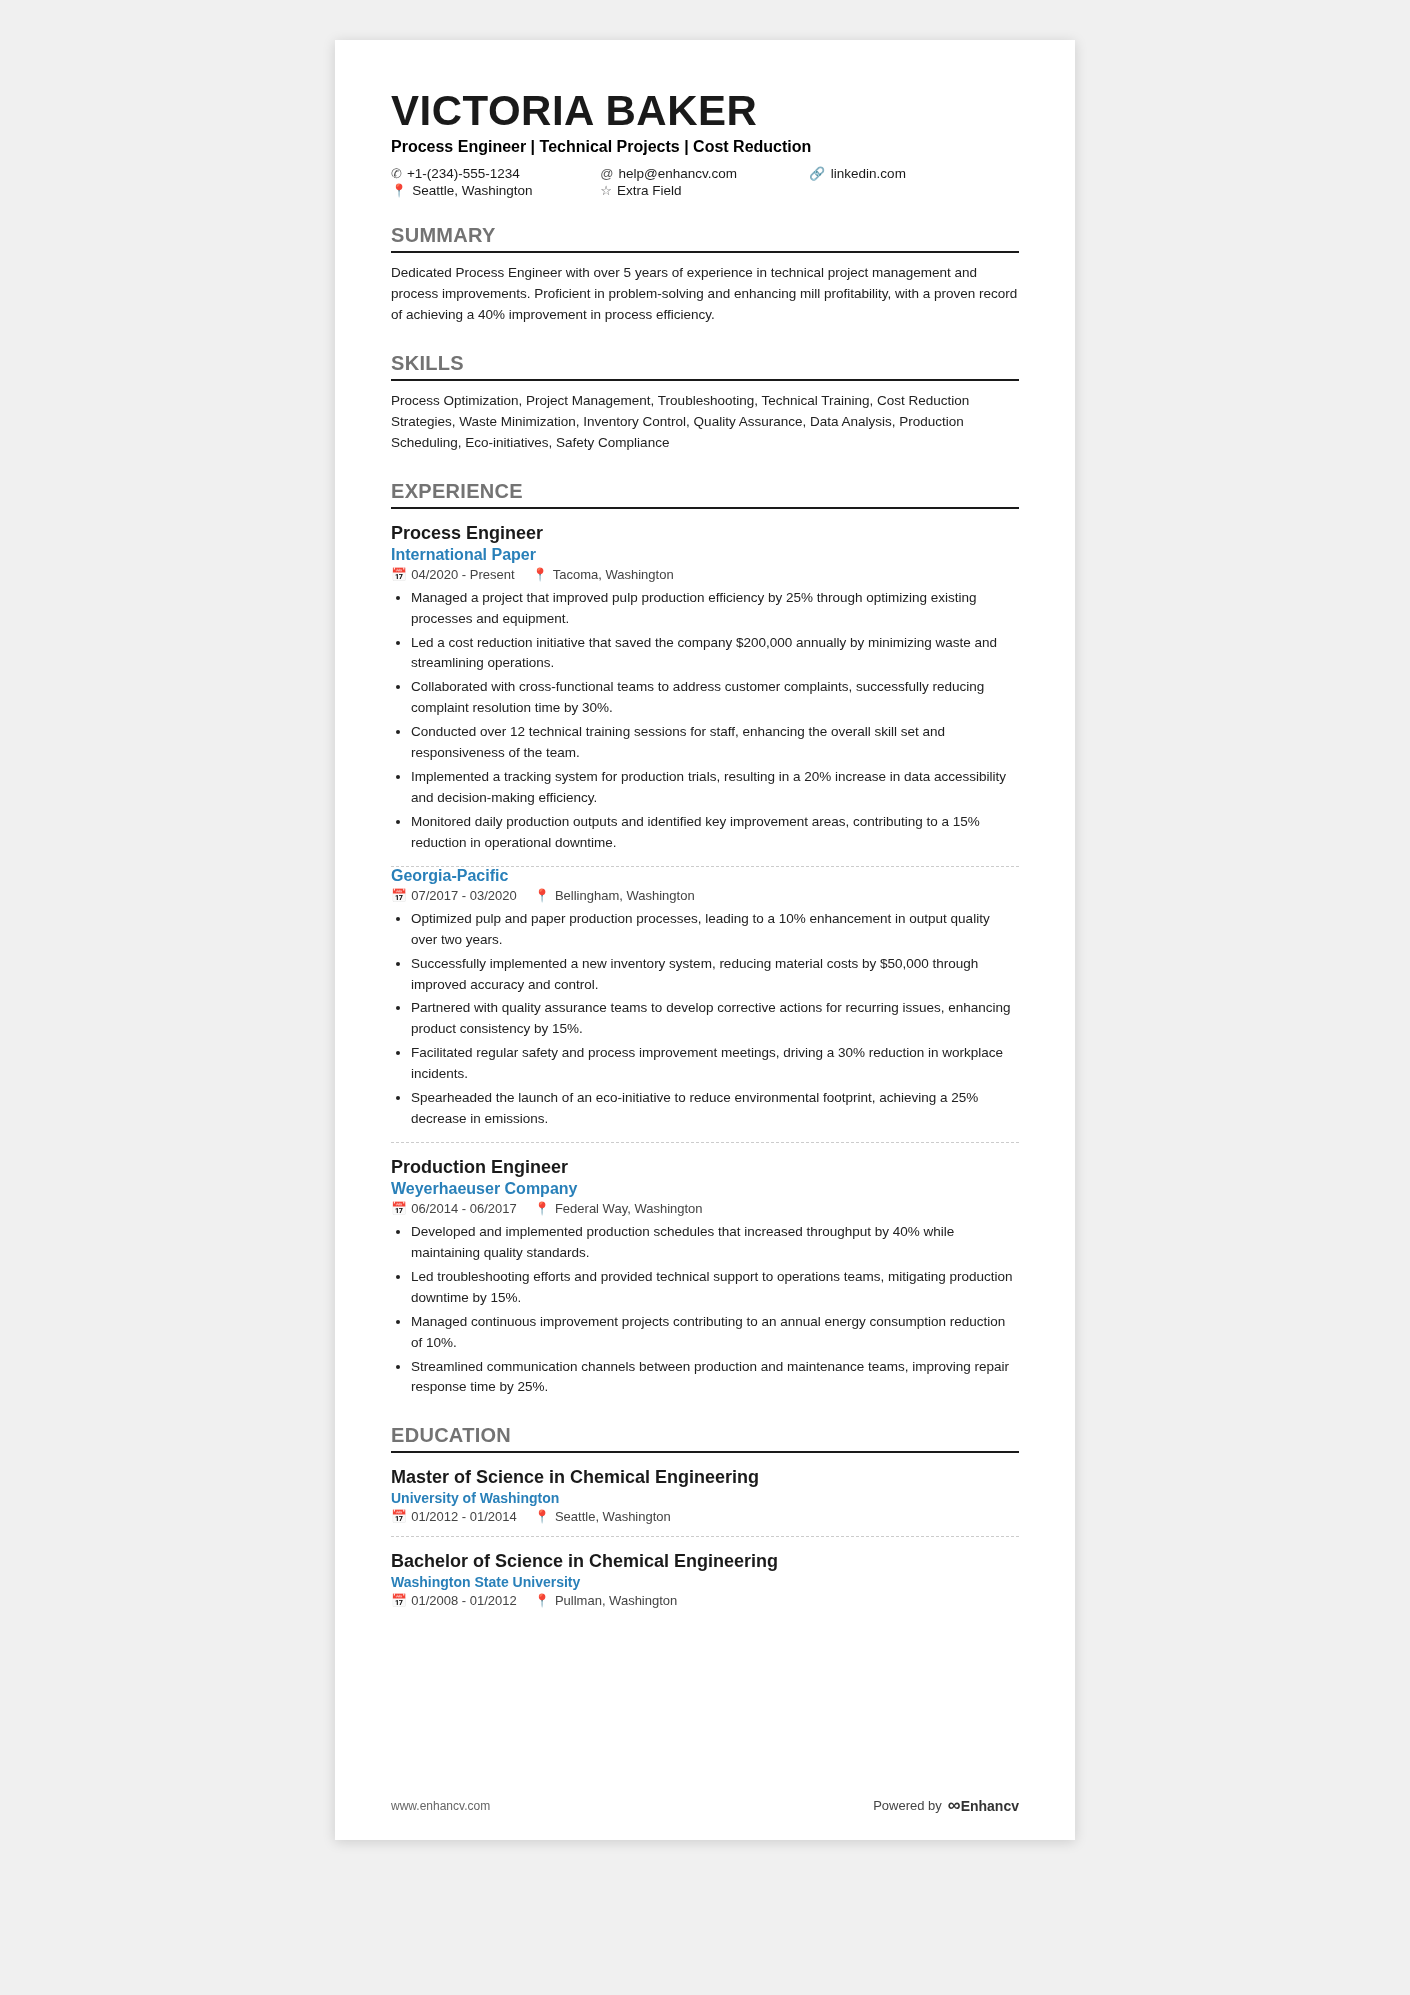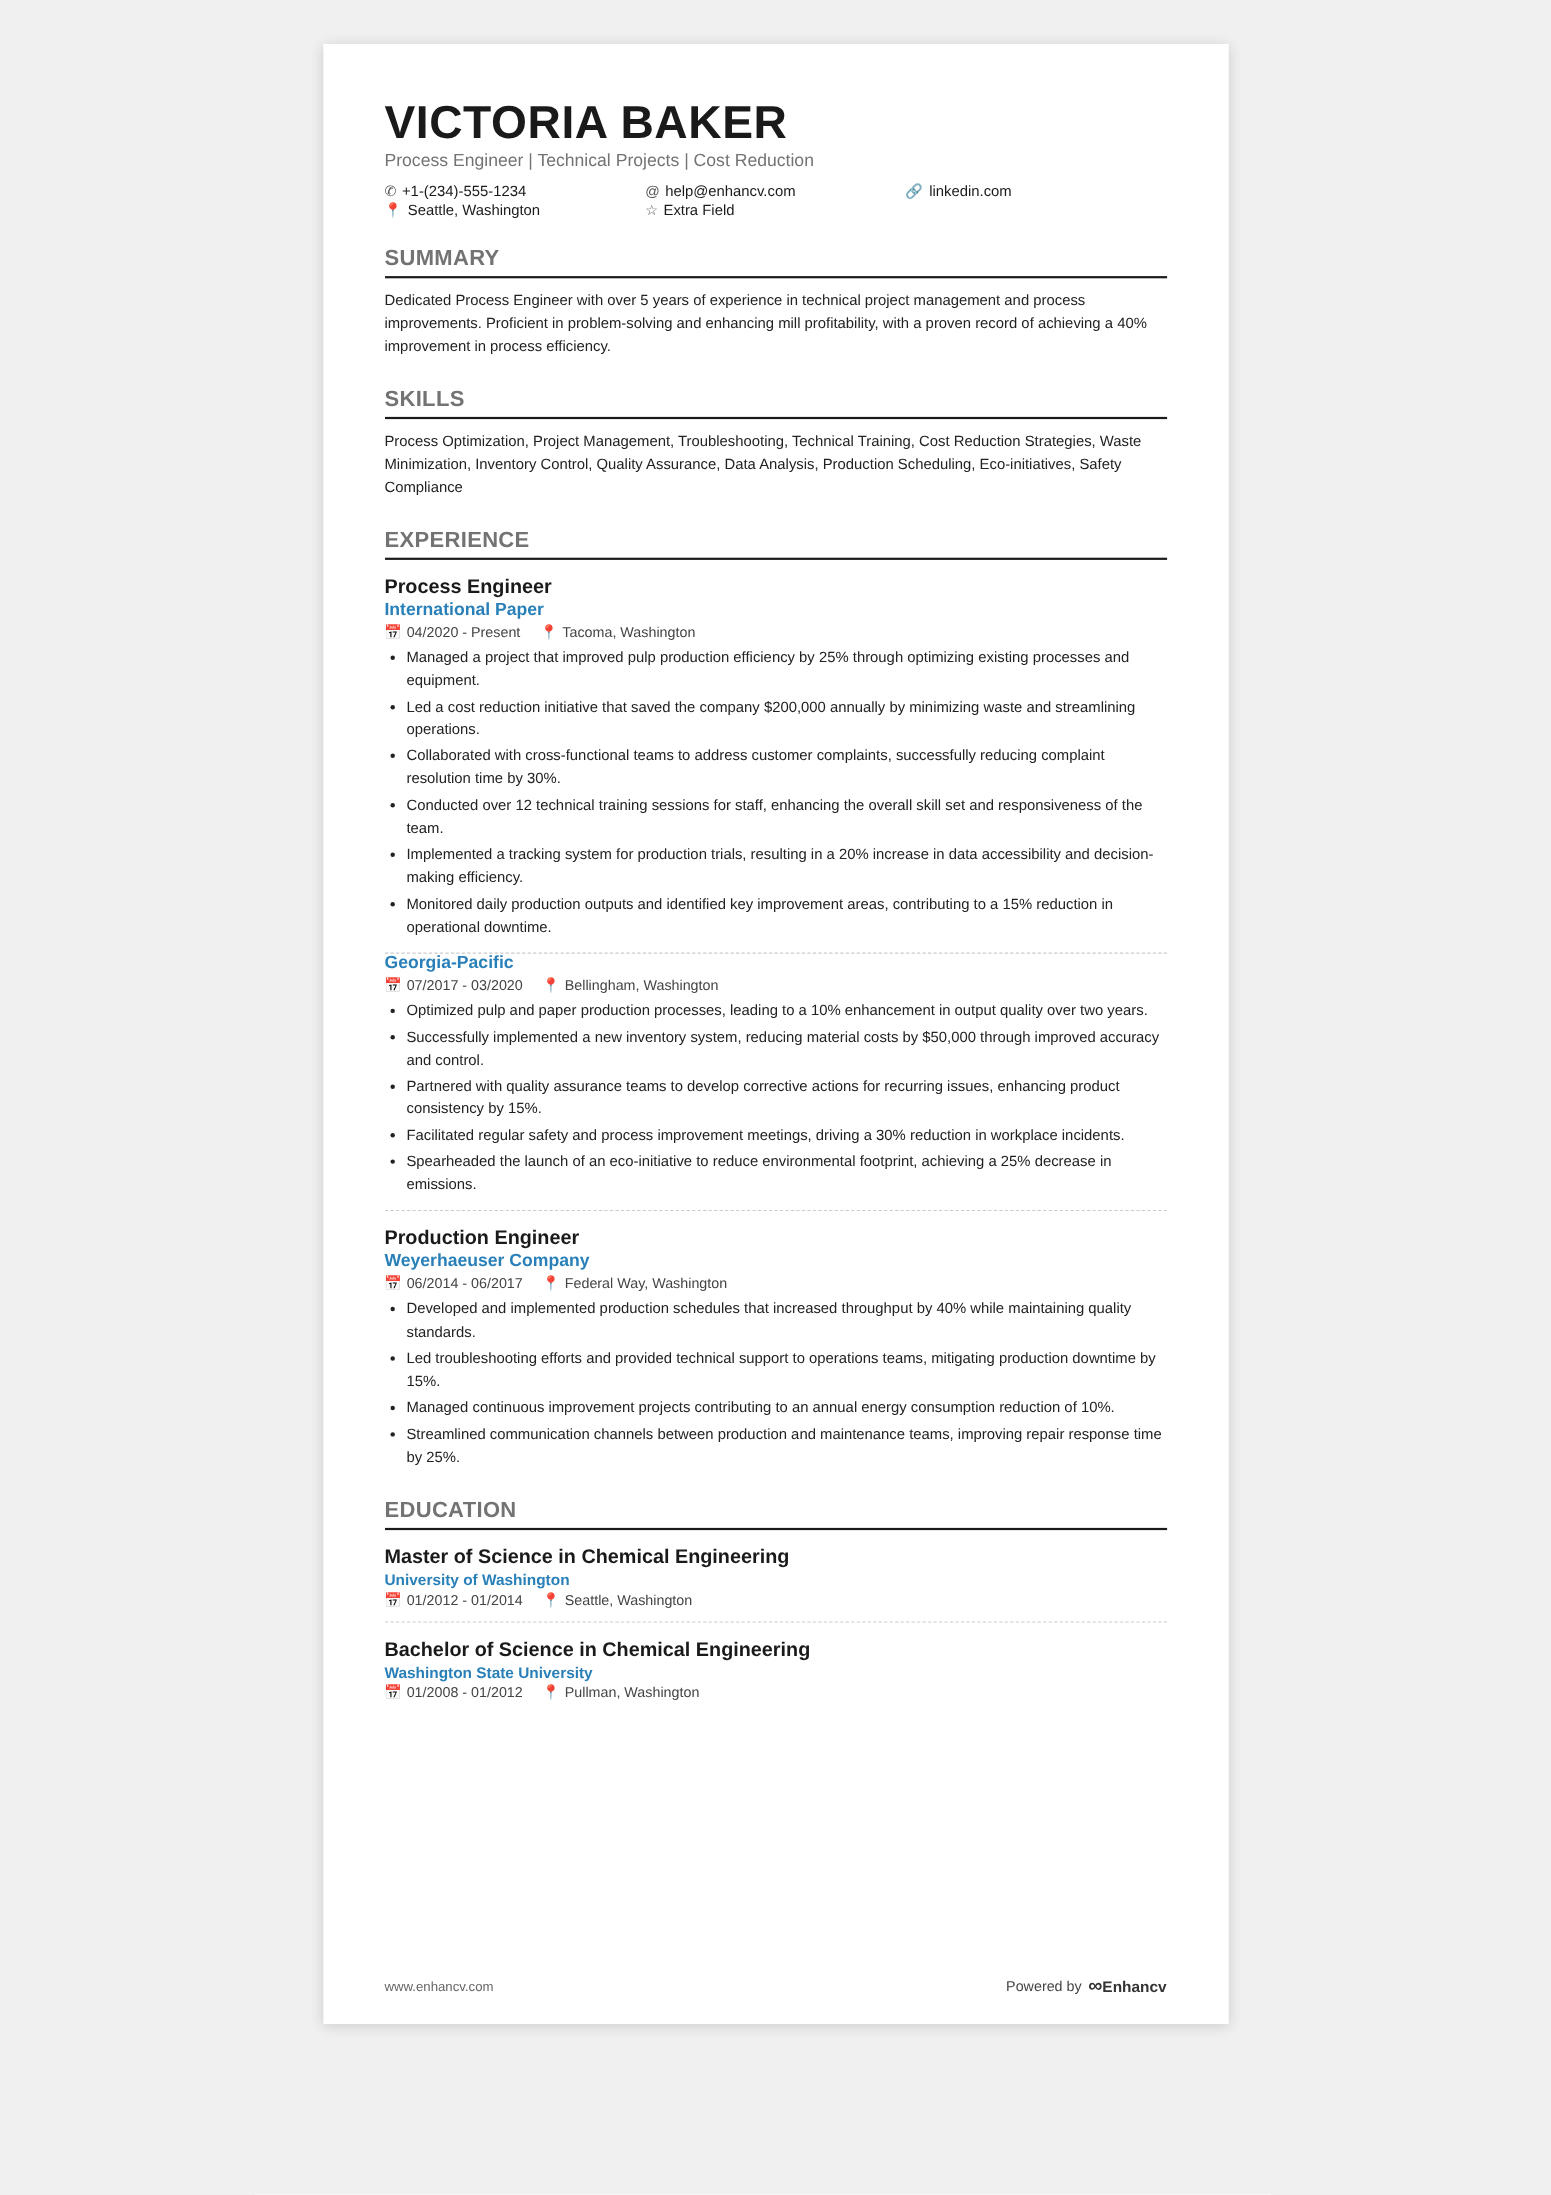--- a/index.html
+++ b/index.html
@@ -5,37 +5,37 @@
     * { margin: 0; padding: 0; box-sizing: border-box; }
     body {
       font-family: Arial, sans-serif;
       background: #f0f0f0;
       display: flex;
       justify-content: center;
       padding: 40px 20px;
     }
     .resume {
       background: #ffffff;
-      width: 823px;
+      width: 740px;
       min-height: 1800px;
       padding: 48px 56px 60px 56px;
       box-shadow: 0 2px 12px rgba(0,0,0,0.15);
       position: relative;
     }
     .name {
       font-size: 42px;
       font-weight: 900;
       color: #1a1a1a;
       letter-spacing: 0.5px;
       line-height: 1.1;
     }
     .tagline {
       font-size: 16px;
-      font-weight: 400;
-      color: #737373;
+      font-weight: 700;
+      color: #000000;
       margin-top: 4px;
       margin-bottom: 10px;
     }
     .contact-grid {
       display: grid;
       grid-template-columns: 1fr 1fr 1fr;
       row-gap: 2px;
       margin-bottom: 4px;
     }
     .contact-item {

